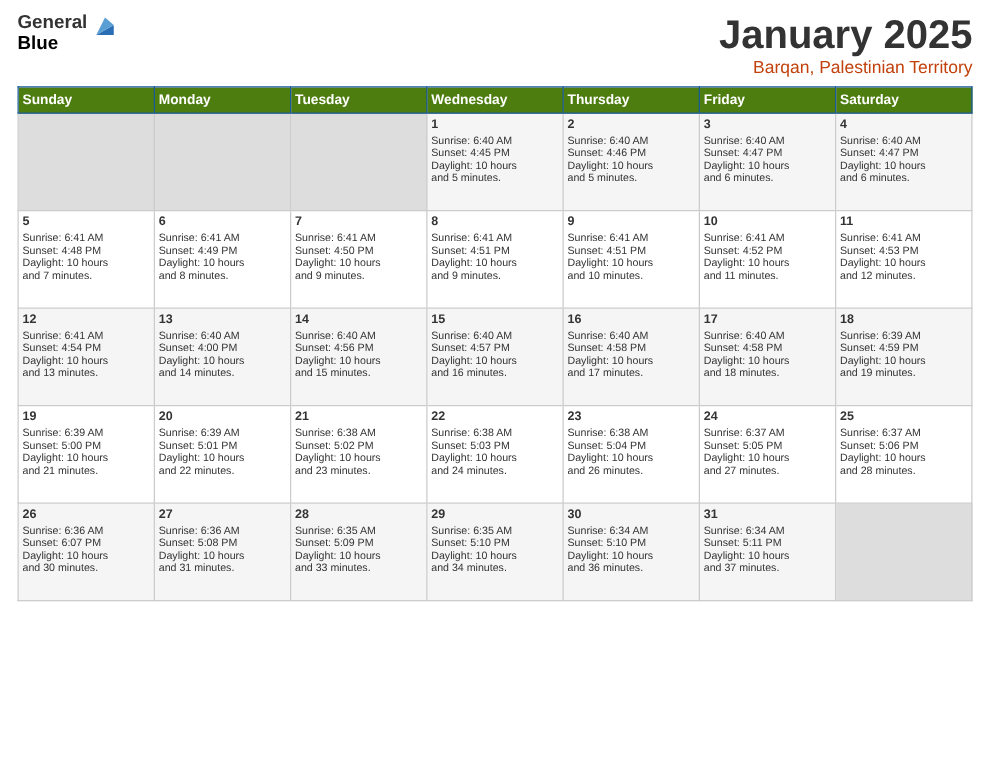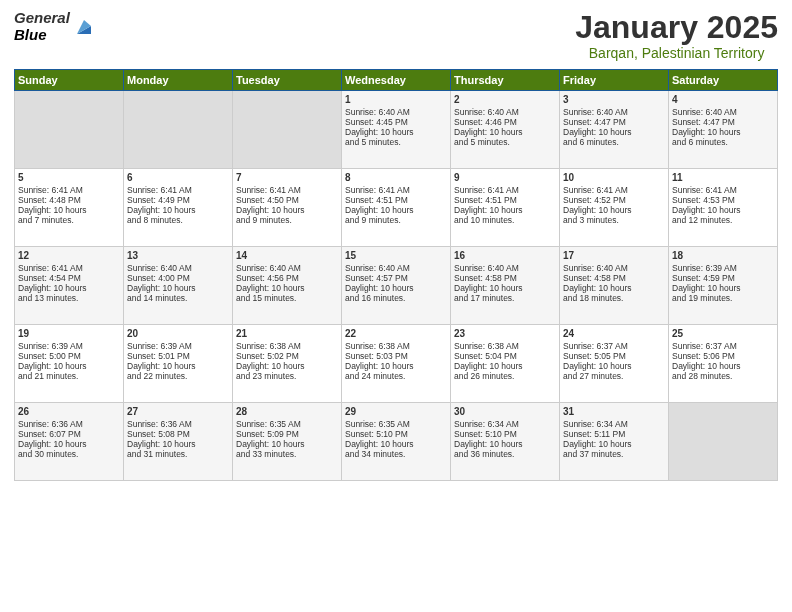--- a/index.html
+++ b/index.html
@@ -17,22 +17,20 @@
       padding: 10px 14px;
     }
     .header {
       display: flex;
       justify-content: space-between;
       align-items: flex-start;
       margin-bottom: 8px;
     }
     .logo {
       display: flex;
-      align-items: center;
-      font-style: italic;
     }
     .logo-text {
       display: flex;
       flex-direction: column;
       line-height: 1.1;
     }
     .logo-general {
       font-size: 15px;
       font-weight: bold;
       color: #333;
@@ -51,22 +49,21 @@
       text-align: right;
     }
     .month-title {
       font-size: 32px;
       font-weight: bold;
       color: #333;
       line-height: 1.1;
     }
     .location {
       font-size: 14px;
-      color: #4d7c0f;
-      text-align: center;
+      color: #c2410c;
     }
     table {
       width: 100%;
       border-collapse: collapse;
       table-layout: fixed;
     }
     thead tr th {
       background: #4d7c0f;
       color: #fff;
       font-size: 11px;
@@ -201,21 +198,21 @@
             <div>Sunrise: 6:41 AM</div>
             <div>Sunset: 4:51 PM</div>
             <div>Daylight: 10 hours</div>
             <div>and 10 minutes.</div>
           </td>
           <td>
             <span class="day-num">10</span>
             <div>Sunrise: 6:41 AM</div>
             <div>Sunset: 4:52 PM</div>
             <div>Daylight: 10 hours</div>
-            <div>and 3 minutes.</div>
+            <div>and 11 minutes.</div>
           </td>
           <td>
             <span class="day-num">11</span>
             <div>Sunrise: 6:41 AM</div>
             <div>Sunset: 4:53 PM</div>
             <div>Daylight: 10 hours</div>
             <div>and 12 minutes.</div>
           </td>
         </tr>
         <tr>

